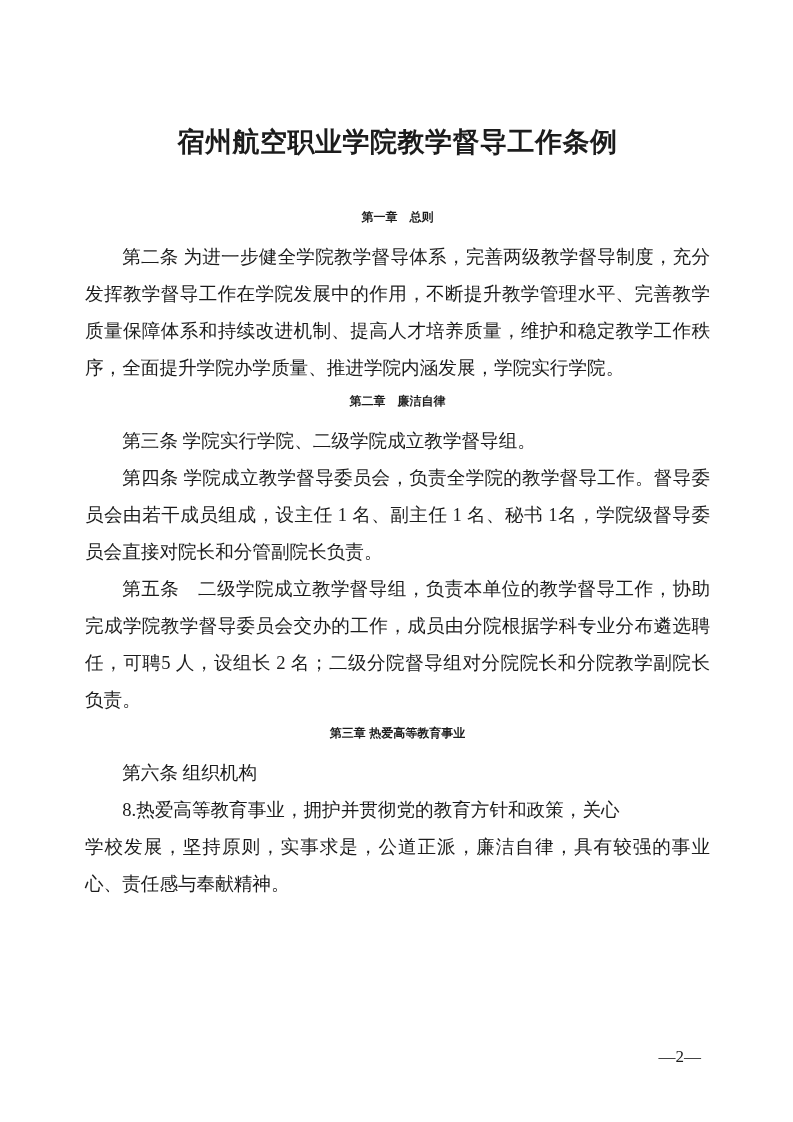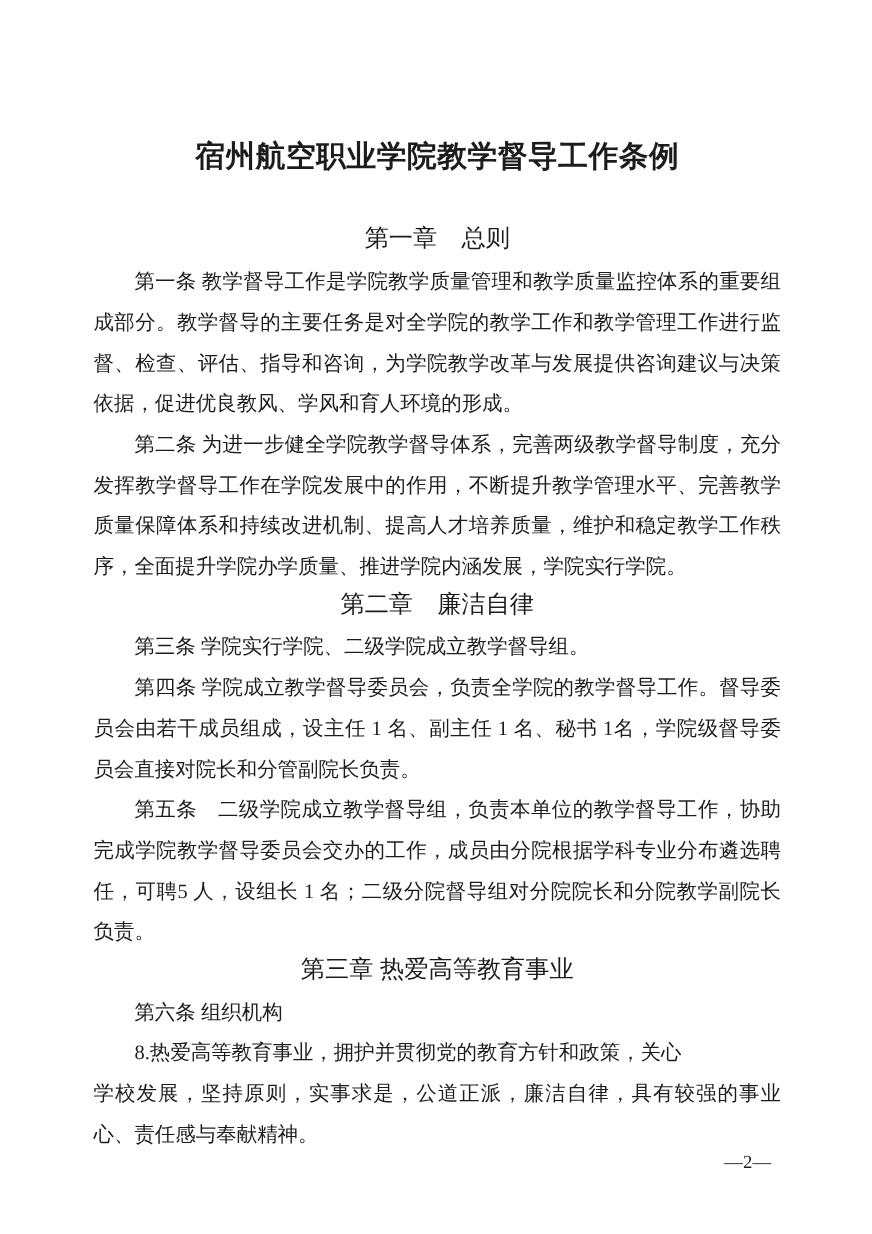--- a/index.html
+++ b/index.html
@@ -25,22 +25,22 @@
     font-family: "Liberation Serif", "DejaVu Serif", serif;
     font-weight: bold;
     font-size: 27px;
     line-height: 36px;
     letter-spacing: 0.5px;
     text-align: center;
     margin: 0 0 42px 0;
   }
   .chapter {
     font-family: "Liberation Sans", "DejaVu Sans", sans-serif;
-    font-weight: normal;
-    font-size: 22px;
+    font-weight: bold;
+    font-size: 12px;
     line-height: 30px;
     text-align: center;
     margin: 0 0 6px 0;
   }
   .para {
     font-family: "Liberation Serif", "DejaVu Serif", serif;
     font-size: 18.6px;
     line-height: 37px;
     text-align: justify;
     text-indent: 2em;
@@ -61,31 +61,30 @@
 </head>
 <body>
 
 <div class="page">
   <div class="content">
 
     <h1 class="doc-title">宿州航空职业学院教学督导工作条例</h1>
 
     <h2 class="chapter">第一章　总则</h2>
 
-    <p class="para">第一条 教学督导工作是学院教学质量管理和教学质量监控体系的重要组成部分。教学督导的主要任务是对全学院的教学工作和教学管理工作进行监督、检查、评估、指导和咨询，为学院教学改革与发展提供咨询建议与决策依据，促进优良教风、学风和育人环境的形成。</p>
 
     <p class="para">第二条 为进一步健全学院教学督导体系，完善两级教学督导制度，充分发挥教学督导工作在学院发展中的作用，不断提升教学管理水平、完善教学质量保障体系和持续改进机制、提高人才培养质量，维护和稳定教学工作秩序，全面提升学院办学质量、推进学院内涵发展，学院实行学院。</p>
 
     <h2 class="chapter">第二章　廉洁自律</h2>
 
     <p class="para">第三条 学院实行学院、二级学院成立教学督导组。</p>
 
     <p class="para">第四条 学院成立教学督导委员会，负责全学院的教学督导工作。督导委员会由若干成员组成，设主任 1 名、副主任 1 名、秘书 1名，学院级督导委员会直接对院长和分管副院长负责。</p>
 
-    <p class="para">第五条　二级学院成立教学督导组，负责本单位的教学督导工作，协助完成学院教学督导委员会交办的工作，成员由分院根据学科专业分布遴选聘任，可聘5 人，设组长 1 名；二级分院督导组对分院院长和分院教学副院长负责。</p>
+    <p class="para">第五条　二级学院成立教学督导组，负责本单位的教学督导工作，协助完成学院教学督导委员会交办的工作，成员由分院根据学科专业分布遴选聘任，可聘5 人，设组长 2 名；二级分院督导组对分院院长和分院教学副院长负责。</p>
 
     <h2 class="chapter">第三章 热爱高等教育事业</h2>
 
     <p class="para">第六条 组织机构</p>
 
     <p class="para">8.热爱高等教育事业，拥护并贯彻党的教育方针和政策，关心
 学校发展，坚持原则，实事求是，公道正派，廉洁自律，具有较强的事业心、责任感与奉献精神。</p>
 
   </div>
 

